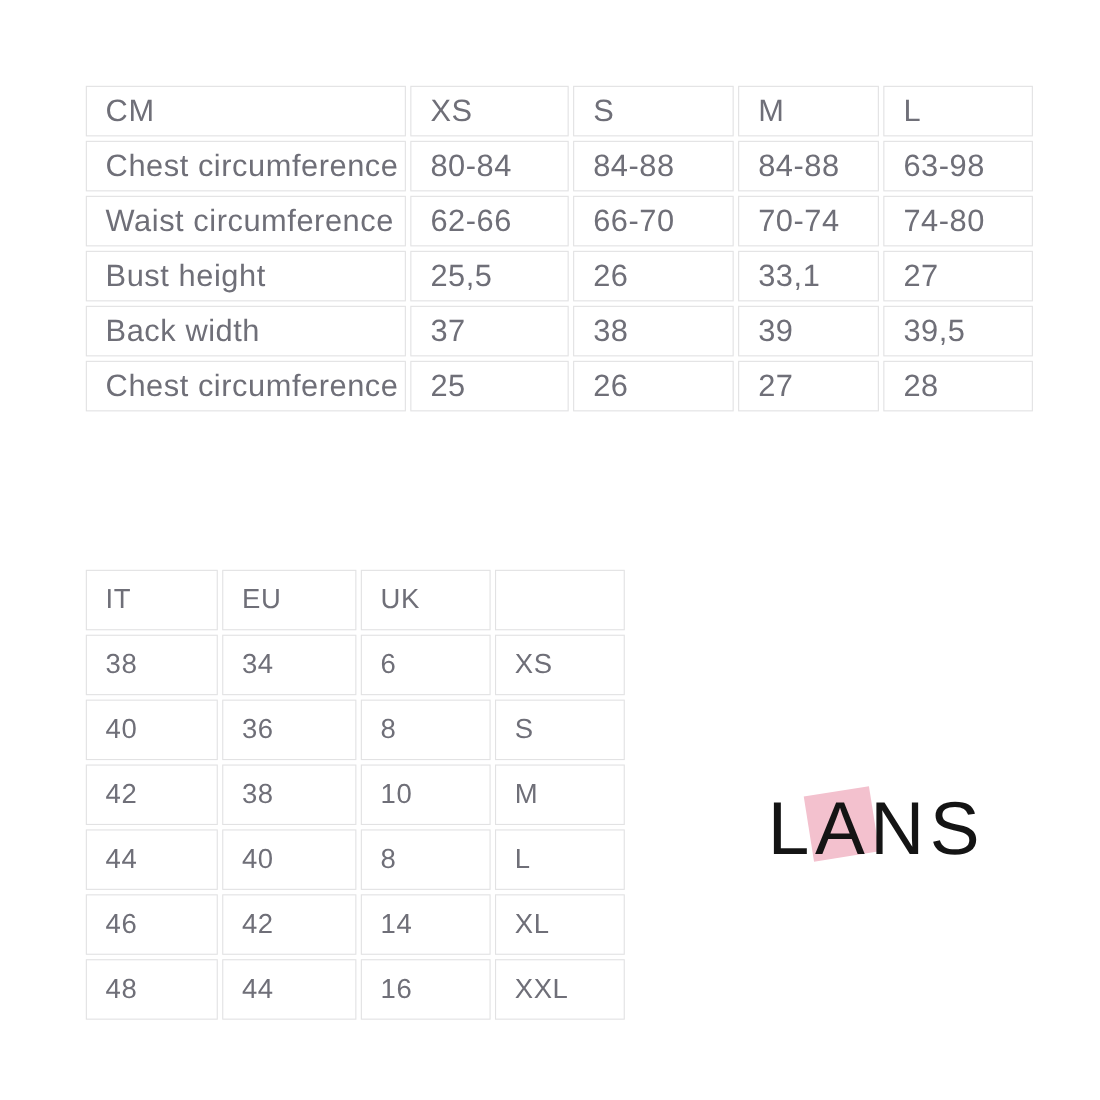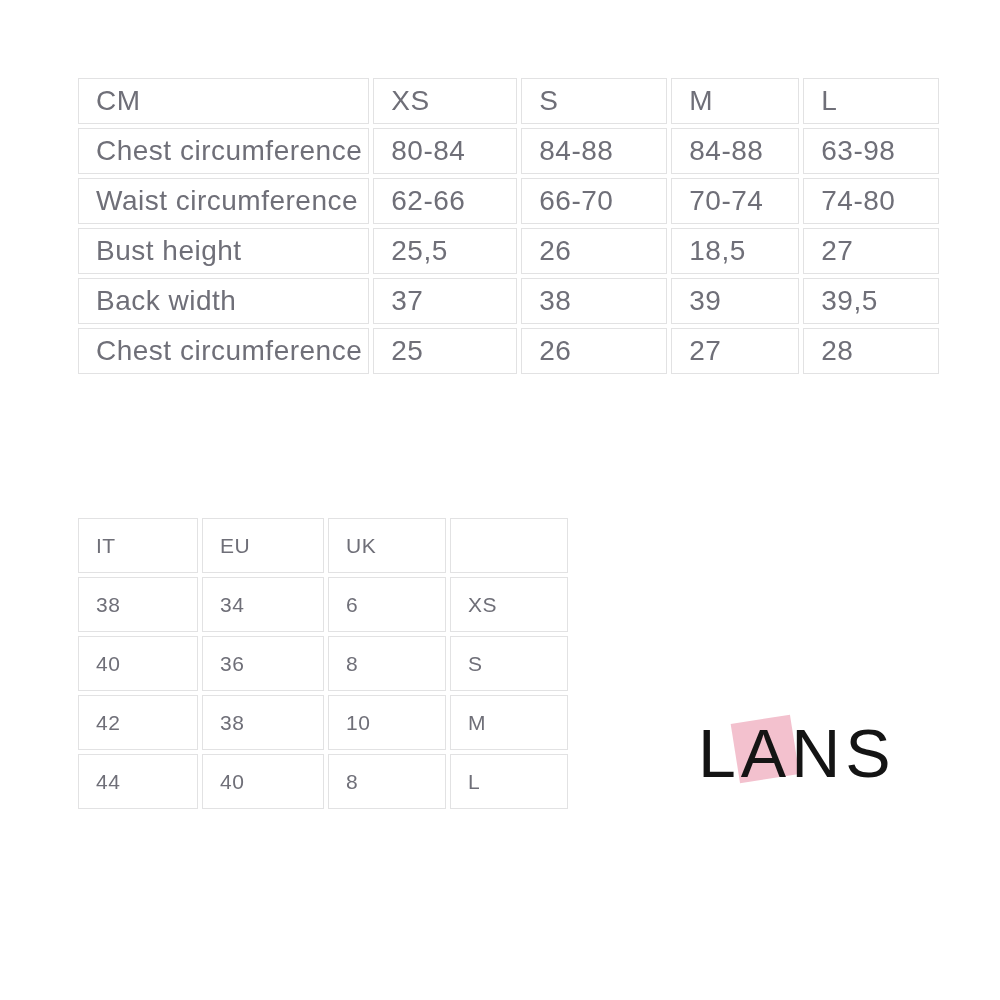--- a/index.html
+++ b/index.html
@@ -36,21 +36,21 @@
     color: var(--text-c);
     letter-spacing: 0.5px;
     white-space: nowrap;
     overflow: hidden;
   }
 
   .measurements { left: 74px; top: 74px; }
   .measurements th, .measurements td { height: 46px; font-size: 28px; }
 
   .conversion { left: 74px; top: 514px; }
-  .conversion th, .conversion td { height: 55px; font-size: 21px; }
+  .conversion th, .conversion td { height: 55px; font-size: 25px; }
 
   .logo {
     position: absolute;
     left: 698px;
     top: 718px;
     width: 210px;
     height: 78px;
     display: flex;
     gap: 5px;
     align-items: flex-start;
@@ -108,21 +108,21 @@
         <td>Waist circumference</td>
         <td>62-66</td>
         <td>66-70</td>
         <td>70-74</td>
         <td>74-80</td>
       </tr>
       <tr>
         <td>Bust height</td>
         <td>25,5</td>
         <td>26</td>
-        <td>18,5</td>
+        <td>33,1</td>
         <td>27</td>
       </tr>
       <tr>
         <td>Back width</td>
         <td>37</td>
         <td>38</td>
         <td>39</td>
         <td>39,5</td>
       </tr>
       <tr>
@@ -168,20 +168,32 @@
         <td>38</td>
         <td>10</td>
         <td>M</td>
       </tr>
       <tr>
         <td>44</td>
         <td>40</td>
         <td>8</td>
         <td>L</td>
       </tr>
+      <tr>
+        <td>46</td>
+        <td>42</td>
+        <td>14</td>
+        <td>XL</td>
+      </tr>
+      <tr>
+        <td>48</td>
+        <td>44</td>
+        <td>16</td>
+        <td>XXL</td>
+      </tr>
     </tbody>
   </table>
 
   <div class="logo">
     <div class="logo-square"></div>
     <span class="logo-letter">L</span>
     <span class="logo-letter">A</span>
     <span class="logo-letter">N</span>
     <span class="logo-letter">S</span>
   </div>

